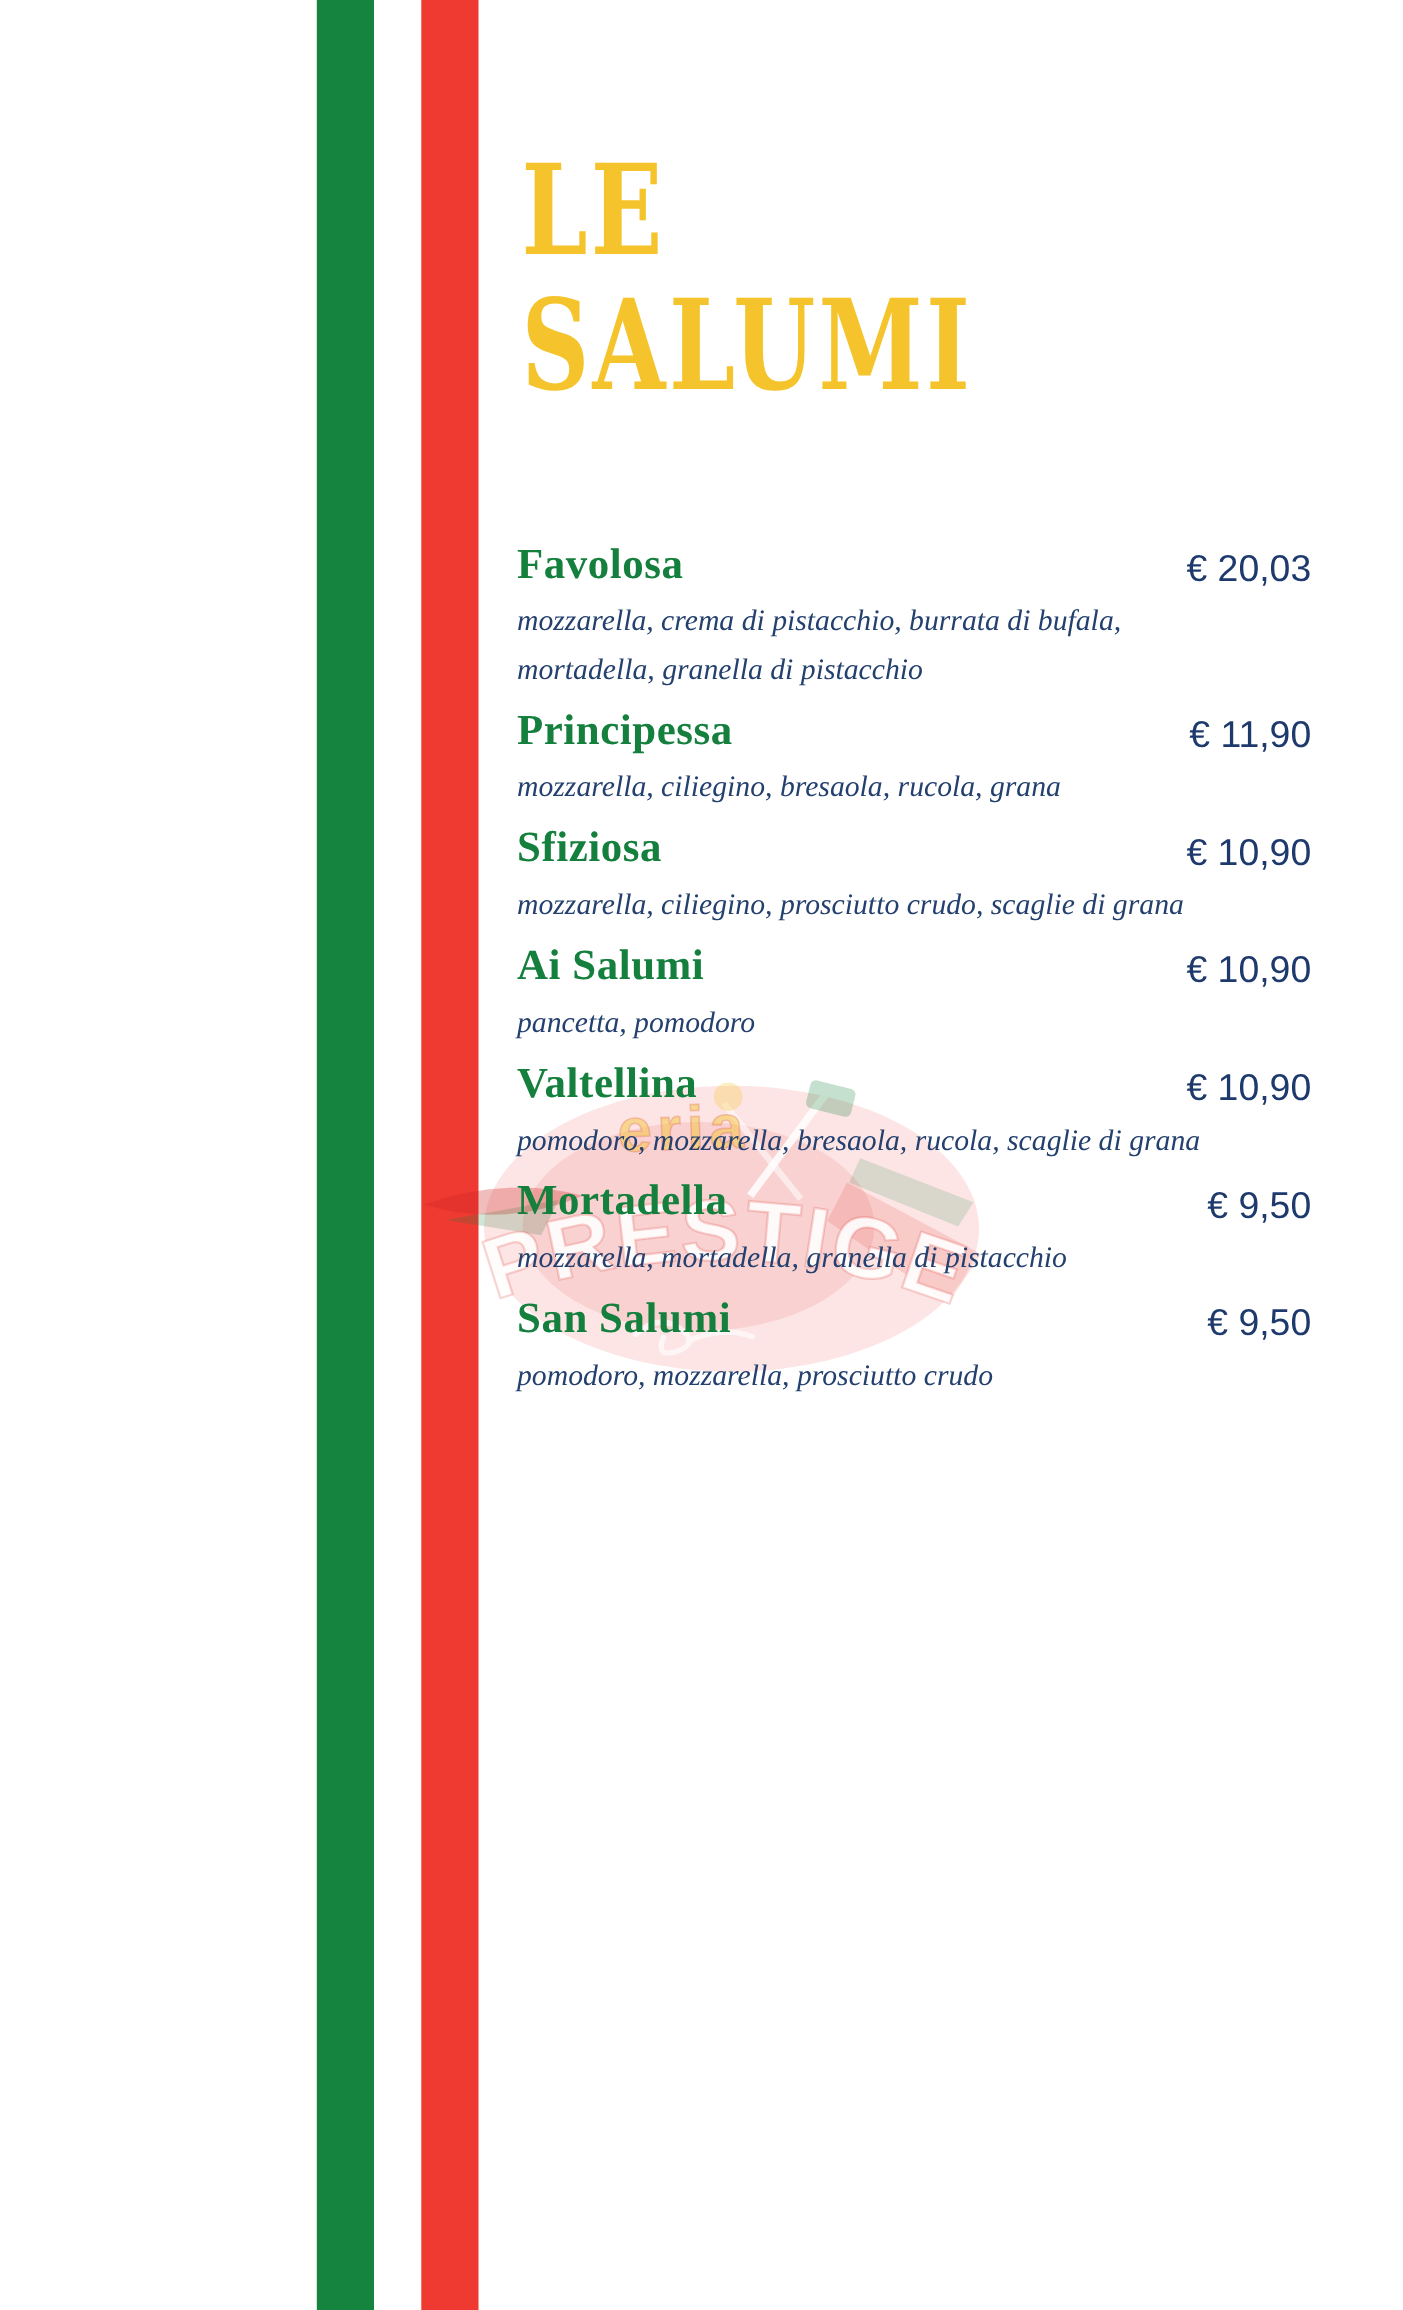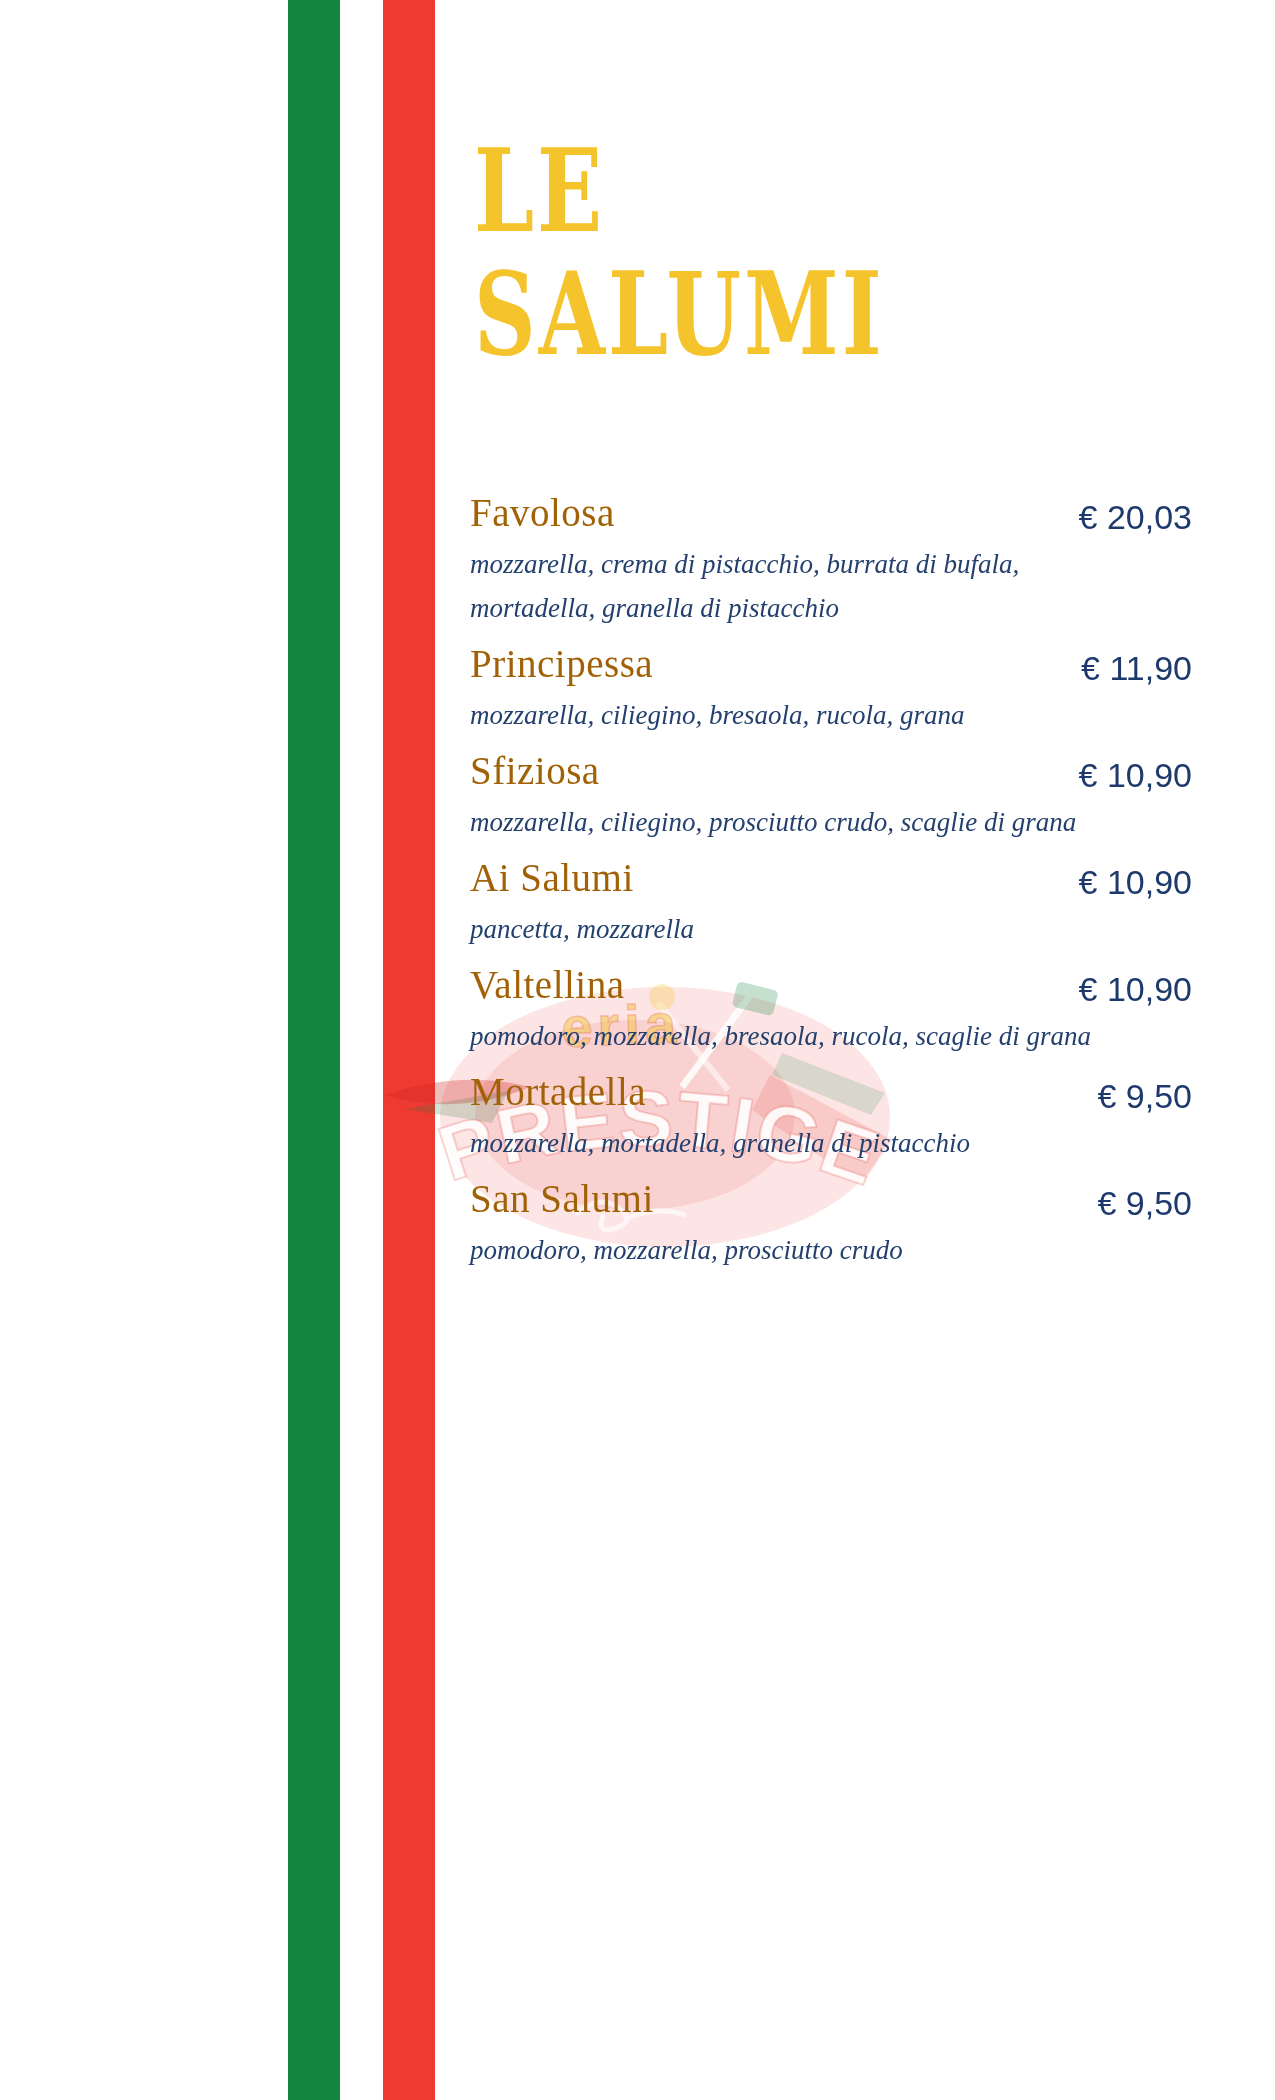--- a/index.html
+++ b/index.html
@@ -30,21 +30,21 @@
 
   .menu{
     position:absolute;left:470px;top:487px;width:722px;
   }
   .item{margin:0 0 8px 0;}
   .head{
     display:flex;justify-content:space-between;align-items:baseline;
     line-height:52px;
   }
   .name{
-    font-weight:normal;font-size:39px;color:#a16207;
+    font-weight:bold;font-size:39px;color:#15803d;
     letter-spacing:0.5px;
   }
   .price{
     font-family:"Liberation Sans","DejaVu Sans",sans-serif;
     font-size:34px;color:#1E3A6D;
     position:relative;top:3px;
     white-space:nowrap;
   }
   .desc{margin-top:2px;}
   .desc .line{
@@ -123,21 +123,21 @@
           <div class="line">mozzarella, ciliegino, prosciutto crudo, scaglie di grana</div>
         </div>
     </div>
 
     <div class="item">
       <div class="head">
         <span class="name">Ai Salumi</span>
         <span class="price">€ 10,90</span>
       </div>
       <div class="desc">
-          <div class="line">pancetta, mozzarella</div>
+          <div class="line">pancetta, pomodoro</div>
         </div>
     </div>
 
     <div class="item">
       <div class="head">
         <span class="name">Valtellina</span>
         <span class="price">€ 10,90</span>
       </div>
       <div class="desc">
           <div class="line">pomodoro, mozzarella, bresaola, rucola, scaglie di grana</div>

